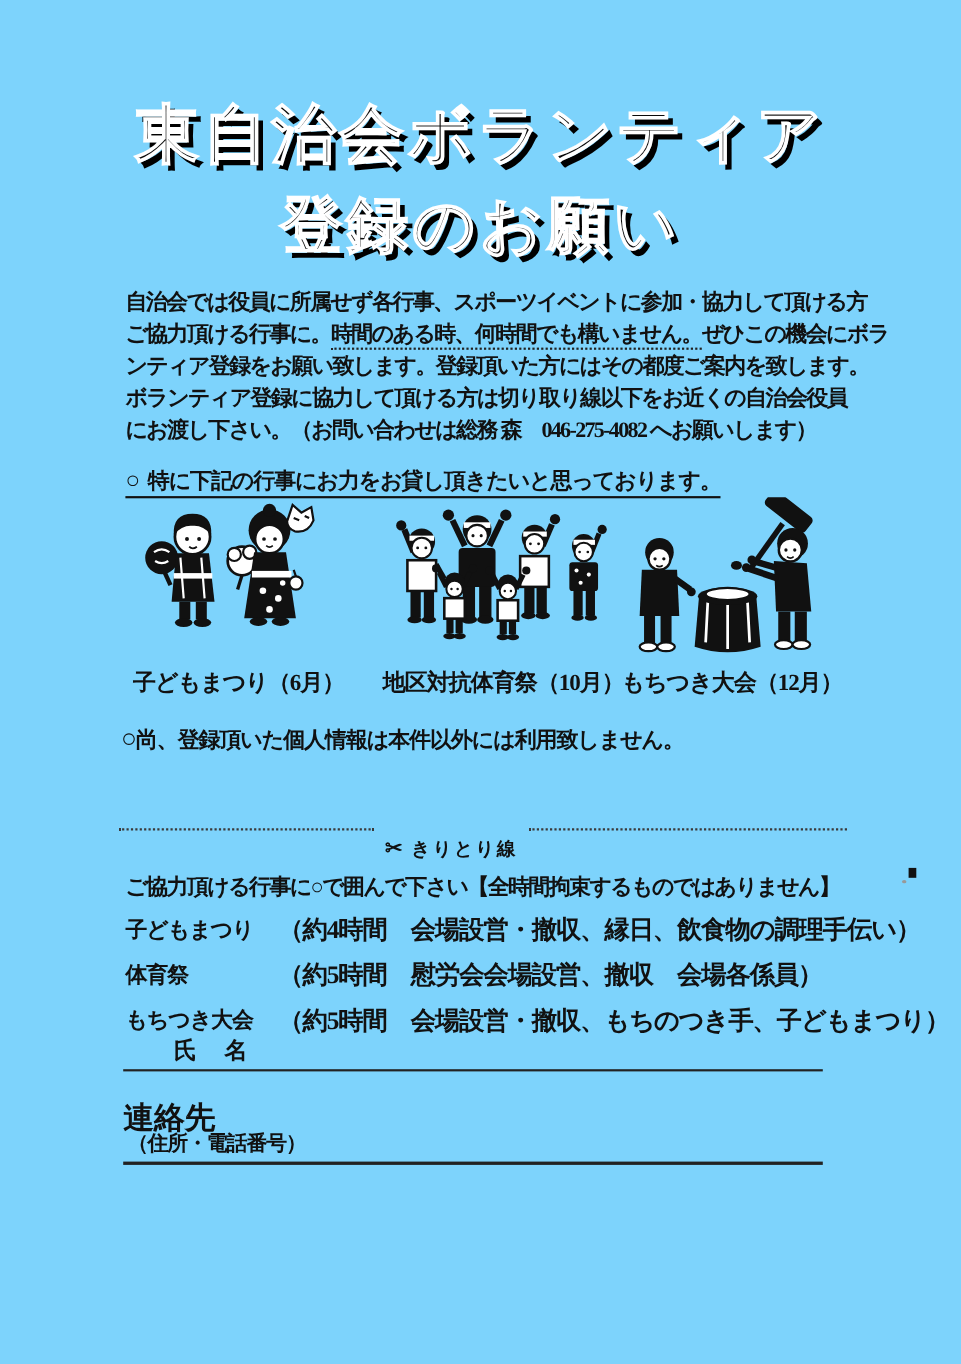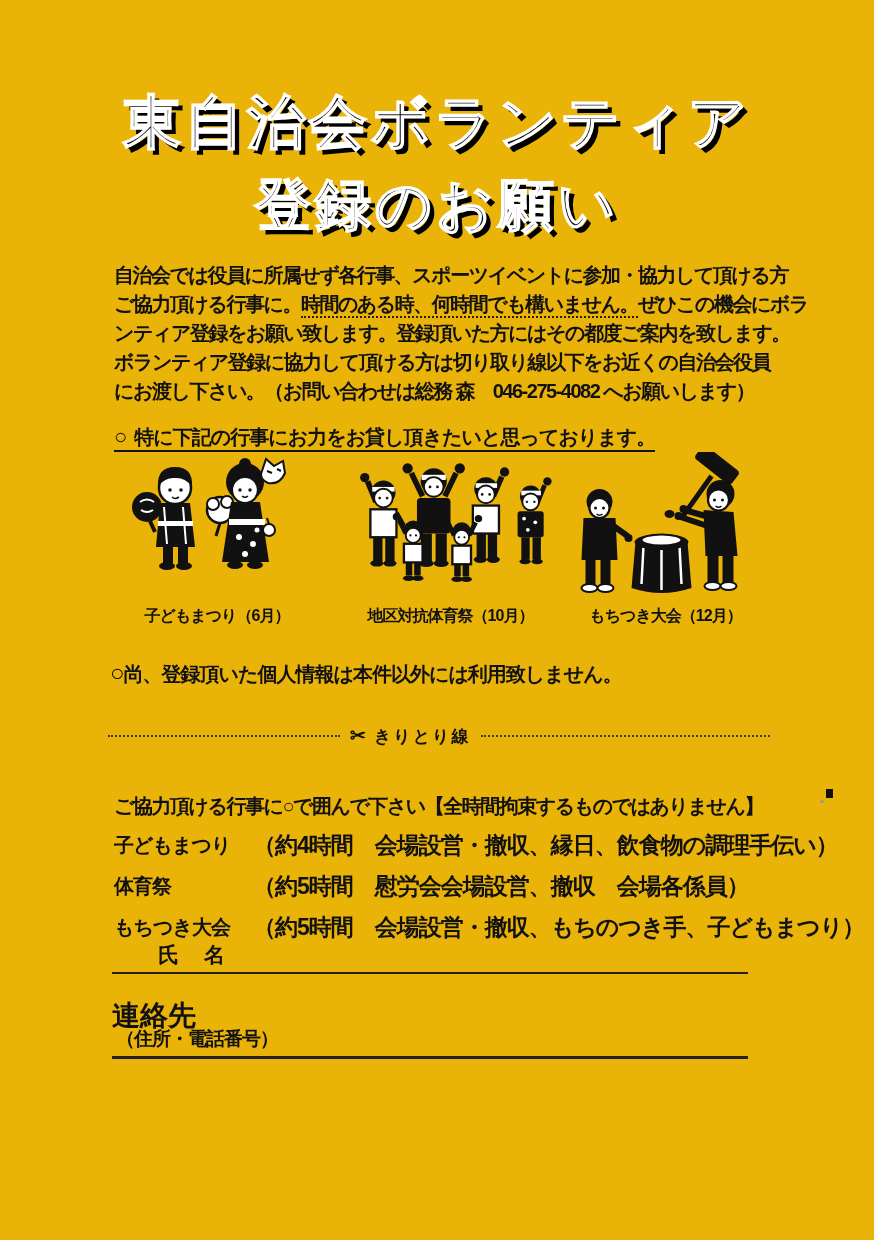--- a/index.html
+++ b/index.html
@@ -1,22 +1,22 @@
 <!DOCTYPE html>
 <html lang="ja"><head>
 <meta charset="utf-8">
 <style>
   html,body{margin:0;padding:0;background:#e8e8e8;}
   .page{
     position:relative;
     width:874px;height:1240px;
-    background:#eab308;
+    background:#7dd3fc;
     margin:0 auto;
     overflow:hidden;
-    font-family:Liberation Sans, sans-serif;
+    font-family:Liberation Serif, serif;
     color:#111;
     font-weight:700;
   }
   
   .title-line{
     position:absolute;left:0;right:0;text-align:center;
     font-weight:900;color:#0a0a0a;
     -webkit-text-stroke:1.5px #ffffff;
     text-shadow:5px 5px 0 #000;
     letter-spacing:4px;
@@ -35,21 +35,21 @@
   .request{
     position:absolute;left:114px;top:424px;
     font-size:20px;letter-spacing:-1px;white-space:nowrap;font-weight:800;
   }
   .request .u{border-bottom:2.5px solid #111;padding-bottom:2px;}
   .request .marker{font-size:22px;margin-right:8px;}
   
   .event{position:absolute;top:452px;text-align:center;}
   .event svg{display:block;margin:0 auto;}
   .event .caption{
-    margin-top:4px;font-size:16px;font-weight:900;letter-spacing:-1px;
+    margin-top:4px;font-size:21px;font-weight:900;letter-spacing:-1px;
     white-space:nowrap;
     text-align:center;
   }
   .ev1{left:112px;width:210px;}
   .ev2{left:348px;width:205px;}
   .ev3{left:558px;width:215px;}
   
   .privacy{
     position:absolute;left:110px;top:659px;
     font-size:20px;letter-spacing:-1px;white-space:nowrap;font-weight:800;
@@ -58,21 +58,21 @@
   
   .cutline{
     position:absolute;left:108px;top:724px;width:662px;
     display:flex;align-items:center;
   }
   .cutline .dash{border-top:2px dotted #3a3a3a;height:0;}
   .cutline .dash.left{flex:0 0 232px;}
   .cutline .dash.right{flex:1;}
   .cutline .label{
     flex:0 0 auto;padding:0 10px;font-size:17px;font-weight:800;
-    letter-spacing:2px;white-space:nowrap;
+    letter-spacing:2px;white-space:nowrap;margin-top:35px;
   }
   .cutline .scissors{font-size:19px;margin-right:6px;}
   
   .form-instruction{
     position:absolute;left:114px;top:793px;
     font-size:20px;letter-spacing:-1.5px;white-space:nowrap;font-weight:800;
   }
   .form-rows{position:absolute;left:114px;top:831px;}
   .form-row{display:flex;margin-bottom:13px;height:28px;align-items:center;}
   .form-row .lbl{flex:0 0 139px;font-size:20px;letter-spacing:-1px;font-weight:800;white-space:nowrap;}

